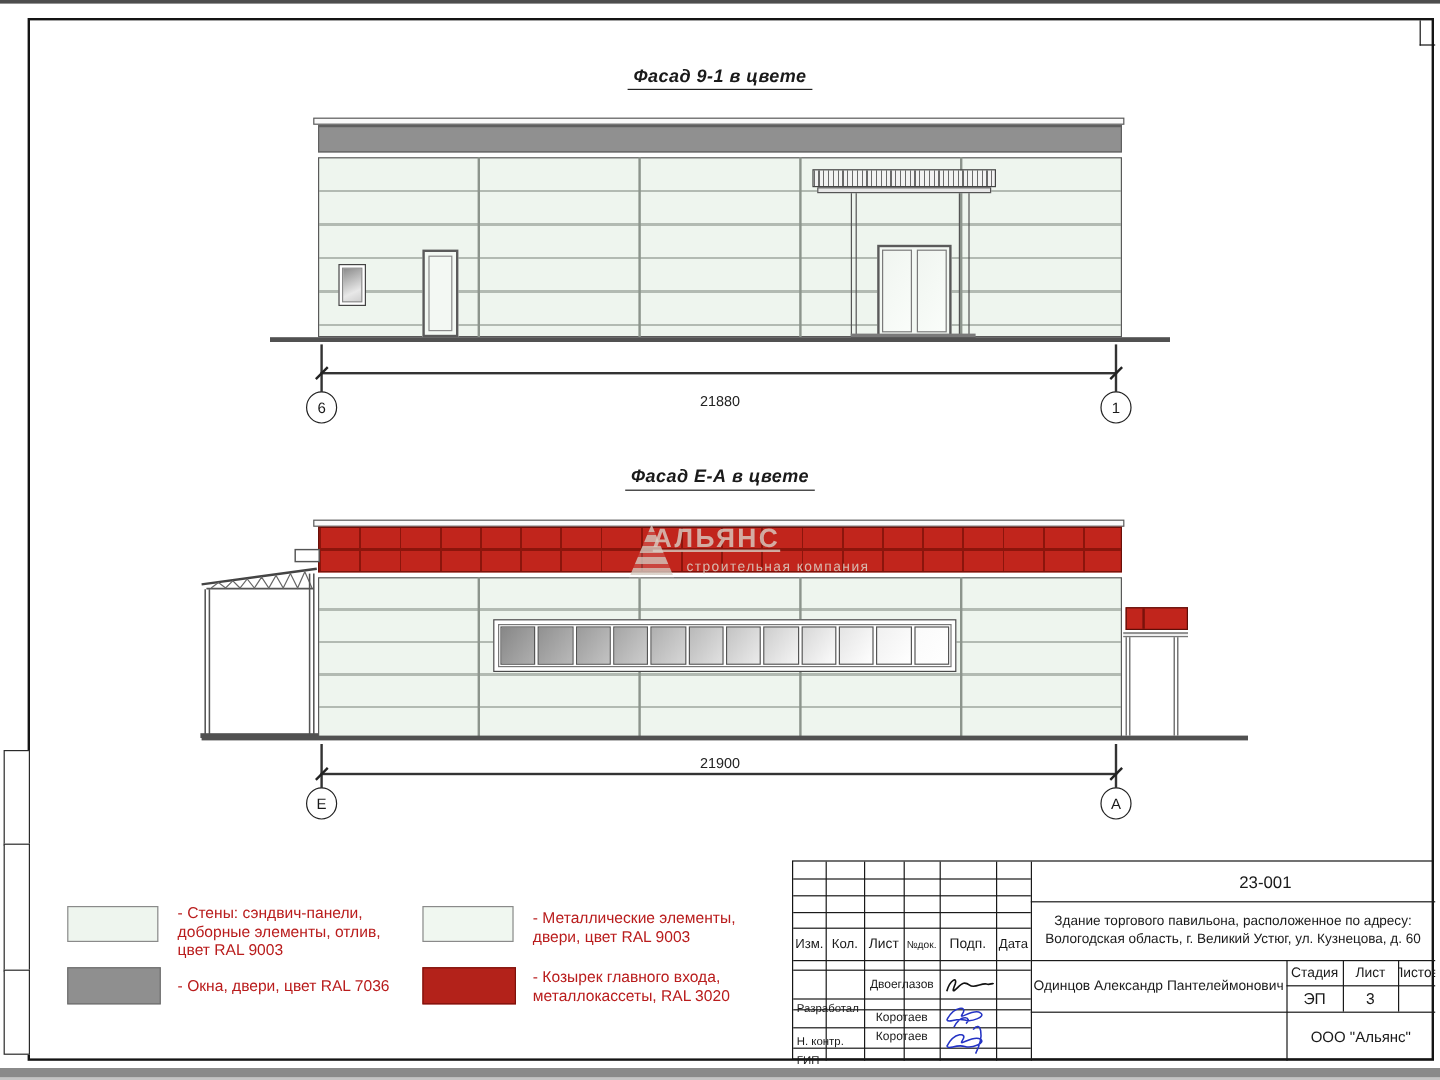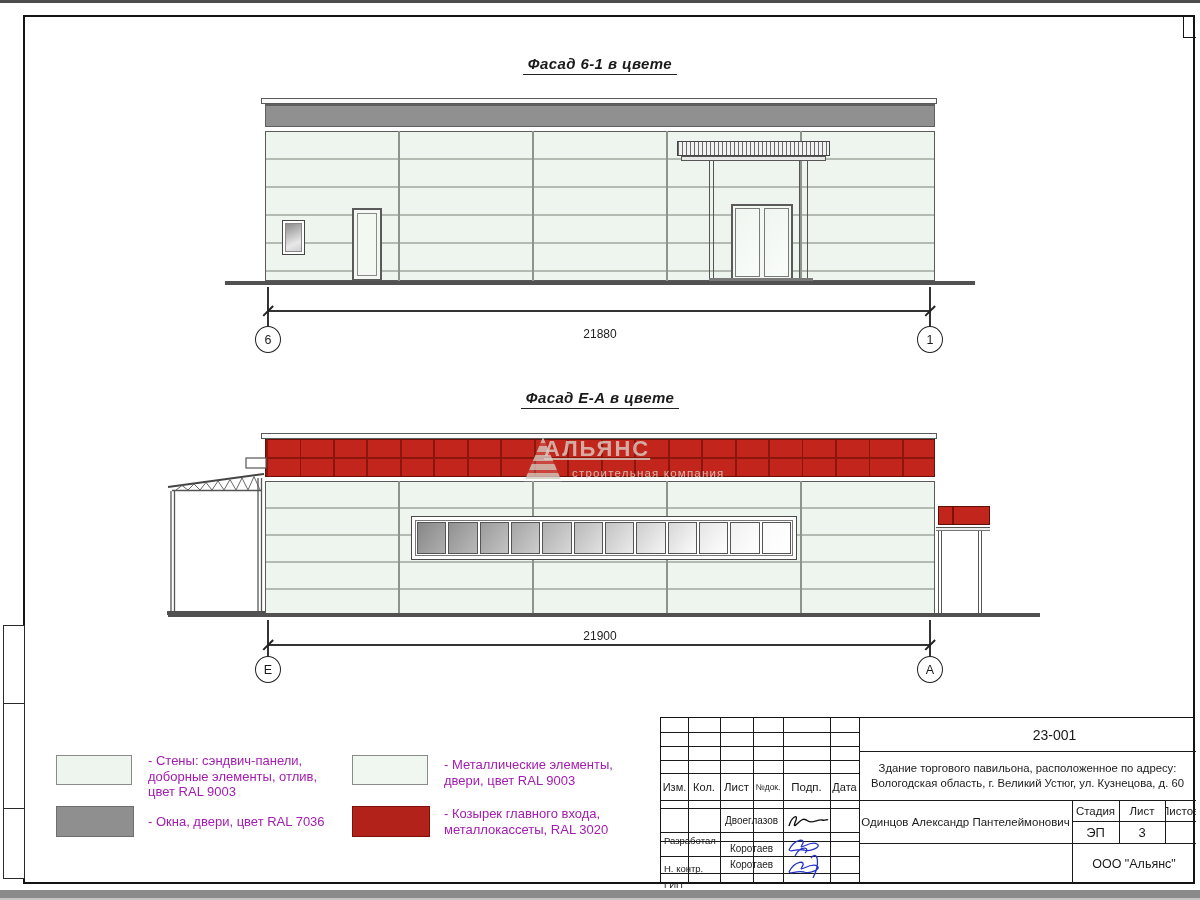--- a/index.html
+++ b/index.html
@@ -63,21 +63,21 @@
           background:repeating-linear-gradient(to bottom,rgba(212,202,192,.8) 0 6px,rgba(255,255,255,.15) 6px 9px);}
   .wmtitle{position:absolute;left:544px;top:436px;font-size:22px;font-weight:700;letter-spacing:2px;color:rgba(216,206,196,.8);text-decoration:underline;}
   .wmsub{position:absolute;left:572px;top:467px;font-size:11.5px;letter-spacing:1.2px;color:rgba(220,210,200,.85);}
   
   .redbox{position:absolute;left:938px;top:506px;width:52px;height:19px;background:#c1251c;border:1.5px solid #5c0e08;box-sizing:border-box;}
   .redbox .div{position:absolute;left:13px;top:0;width:1.5px;height:100%;background:#7a120b;}
   .sidebar{position:absolute;left:936px;top:527px;width:54px;height:4px;border-top:1.5px solid #555;border-bottom:1px solid #777;box-sizing:border-box;background:#eee;}
   .sidepost{position:absolute;width:4px;border-left:1.2px solid #555;border-right:1.2px solid #555;box-sizing:border-box;}
   
   .swatch{position:absolute;box-sizing:border-box;}
-  .leglabel{position:absolute;font-size:13px;line-height:15.5px;white-space:pre-line;color:#a21caf;}
+  .leglabel{position:absolute;font-size:13px;line-height:15.5px;white-space:pre-line;color:#b91c1c;}
   
   .tb{position:absolute;left:660px;top:717px;width:535px;height:166px;border:1.5px solid #141414;box-sizing:border-box;}
   .tb .vl,.tb .hl{position:absolute;background:#1a1a1a;}
   .tb .vl{width:1.2px;}
   .tb .hl{height:1.2px;}
   .cell{position:absolute;display:flex;align-items:center;justify-content:center;text-align:center;}
   .cell.left{justify-content:flex-start;padding-left:3px;box-sizing:border-box;margin-top:20px;}
 </style>
 </head>
 <body>
@@ -85,21 +85,21 @@
 <div class="abs topbar"></div>
 <div class="abs botbar1"></div>
 <div class="abs botbar2"></div>
 <div class="abs frame"></div>
 <div class="abs cornerbox"></div>
 <div class="abs margincell" style="left:3px;top:625px;width:20px;height:78px;"></div>
 <div class="abs margincell" style="left:3px;top:703px;width:20px;height:105px;"></div>
 <div class="abs margincell" style="left:3px;top:808px;width:20px;height:69px;"></div>
 
 <div class="abs dtitle" style="left:450px;top:55px;">
-  <span>Фасад 6-1 в цвете</span>
+  <span>Фасад 9-1 в цвете</span>
 </div>
 
 <div class="abs" style="left:265px;top:98px;width:670px;height:187px;">
   <div class="coping"></div>
   <div class="greyband"></div>
   <div class="wall wall-lines1" style="top:33px;height:150px;"></div>
   <div class="vjoint" style="left:133px;top:33px;height:150px;"></div>
   <div class="vjoint" style="left:267px;top:33px;height:150px;"></div>
   <div class="vjoint" style="left:401px;top:33px;height:150px;"></div>
   <div class="vjoint" style="left:535px;top:33px;height:150px;"></div>

